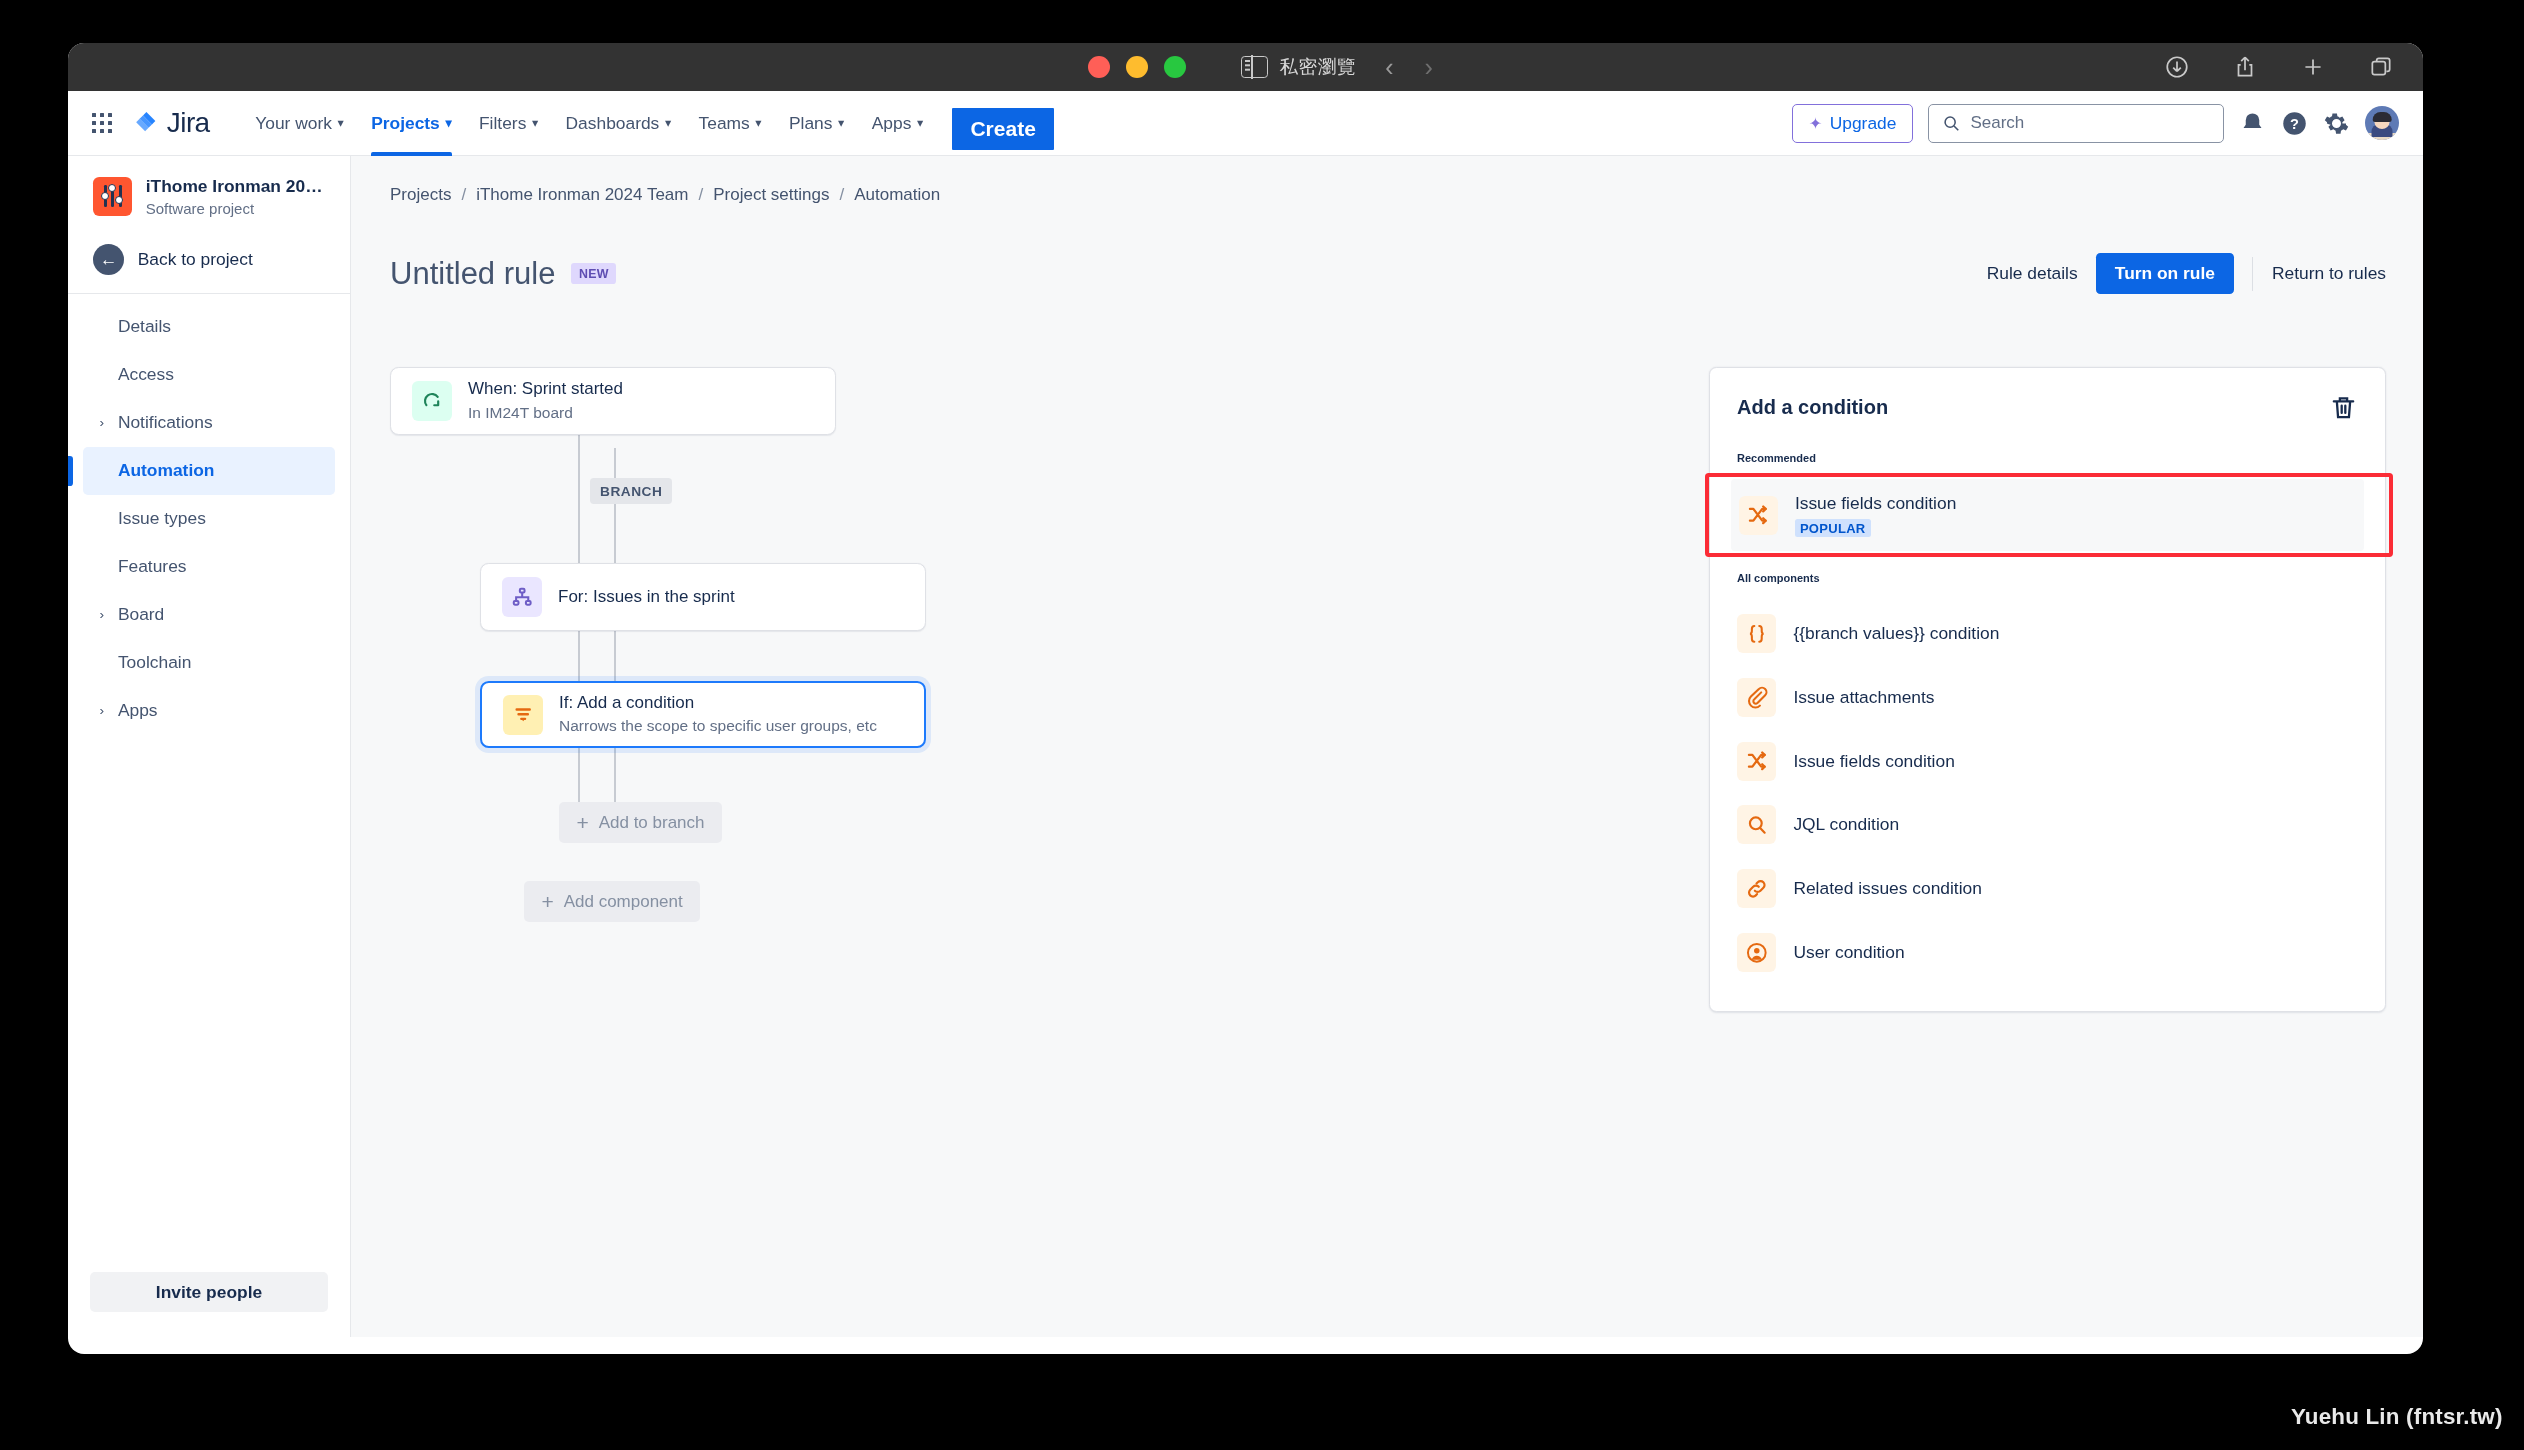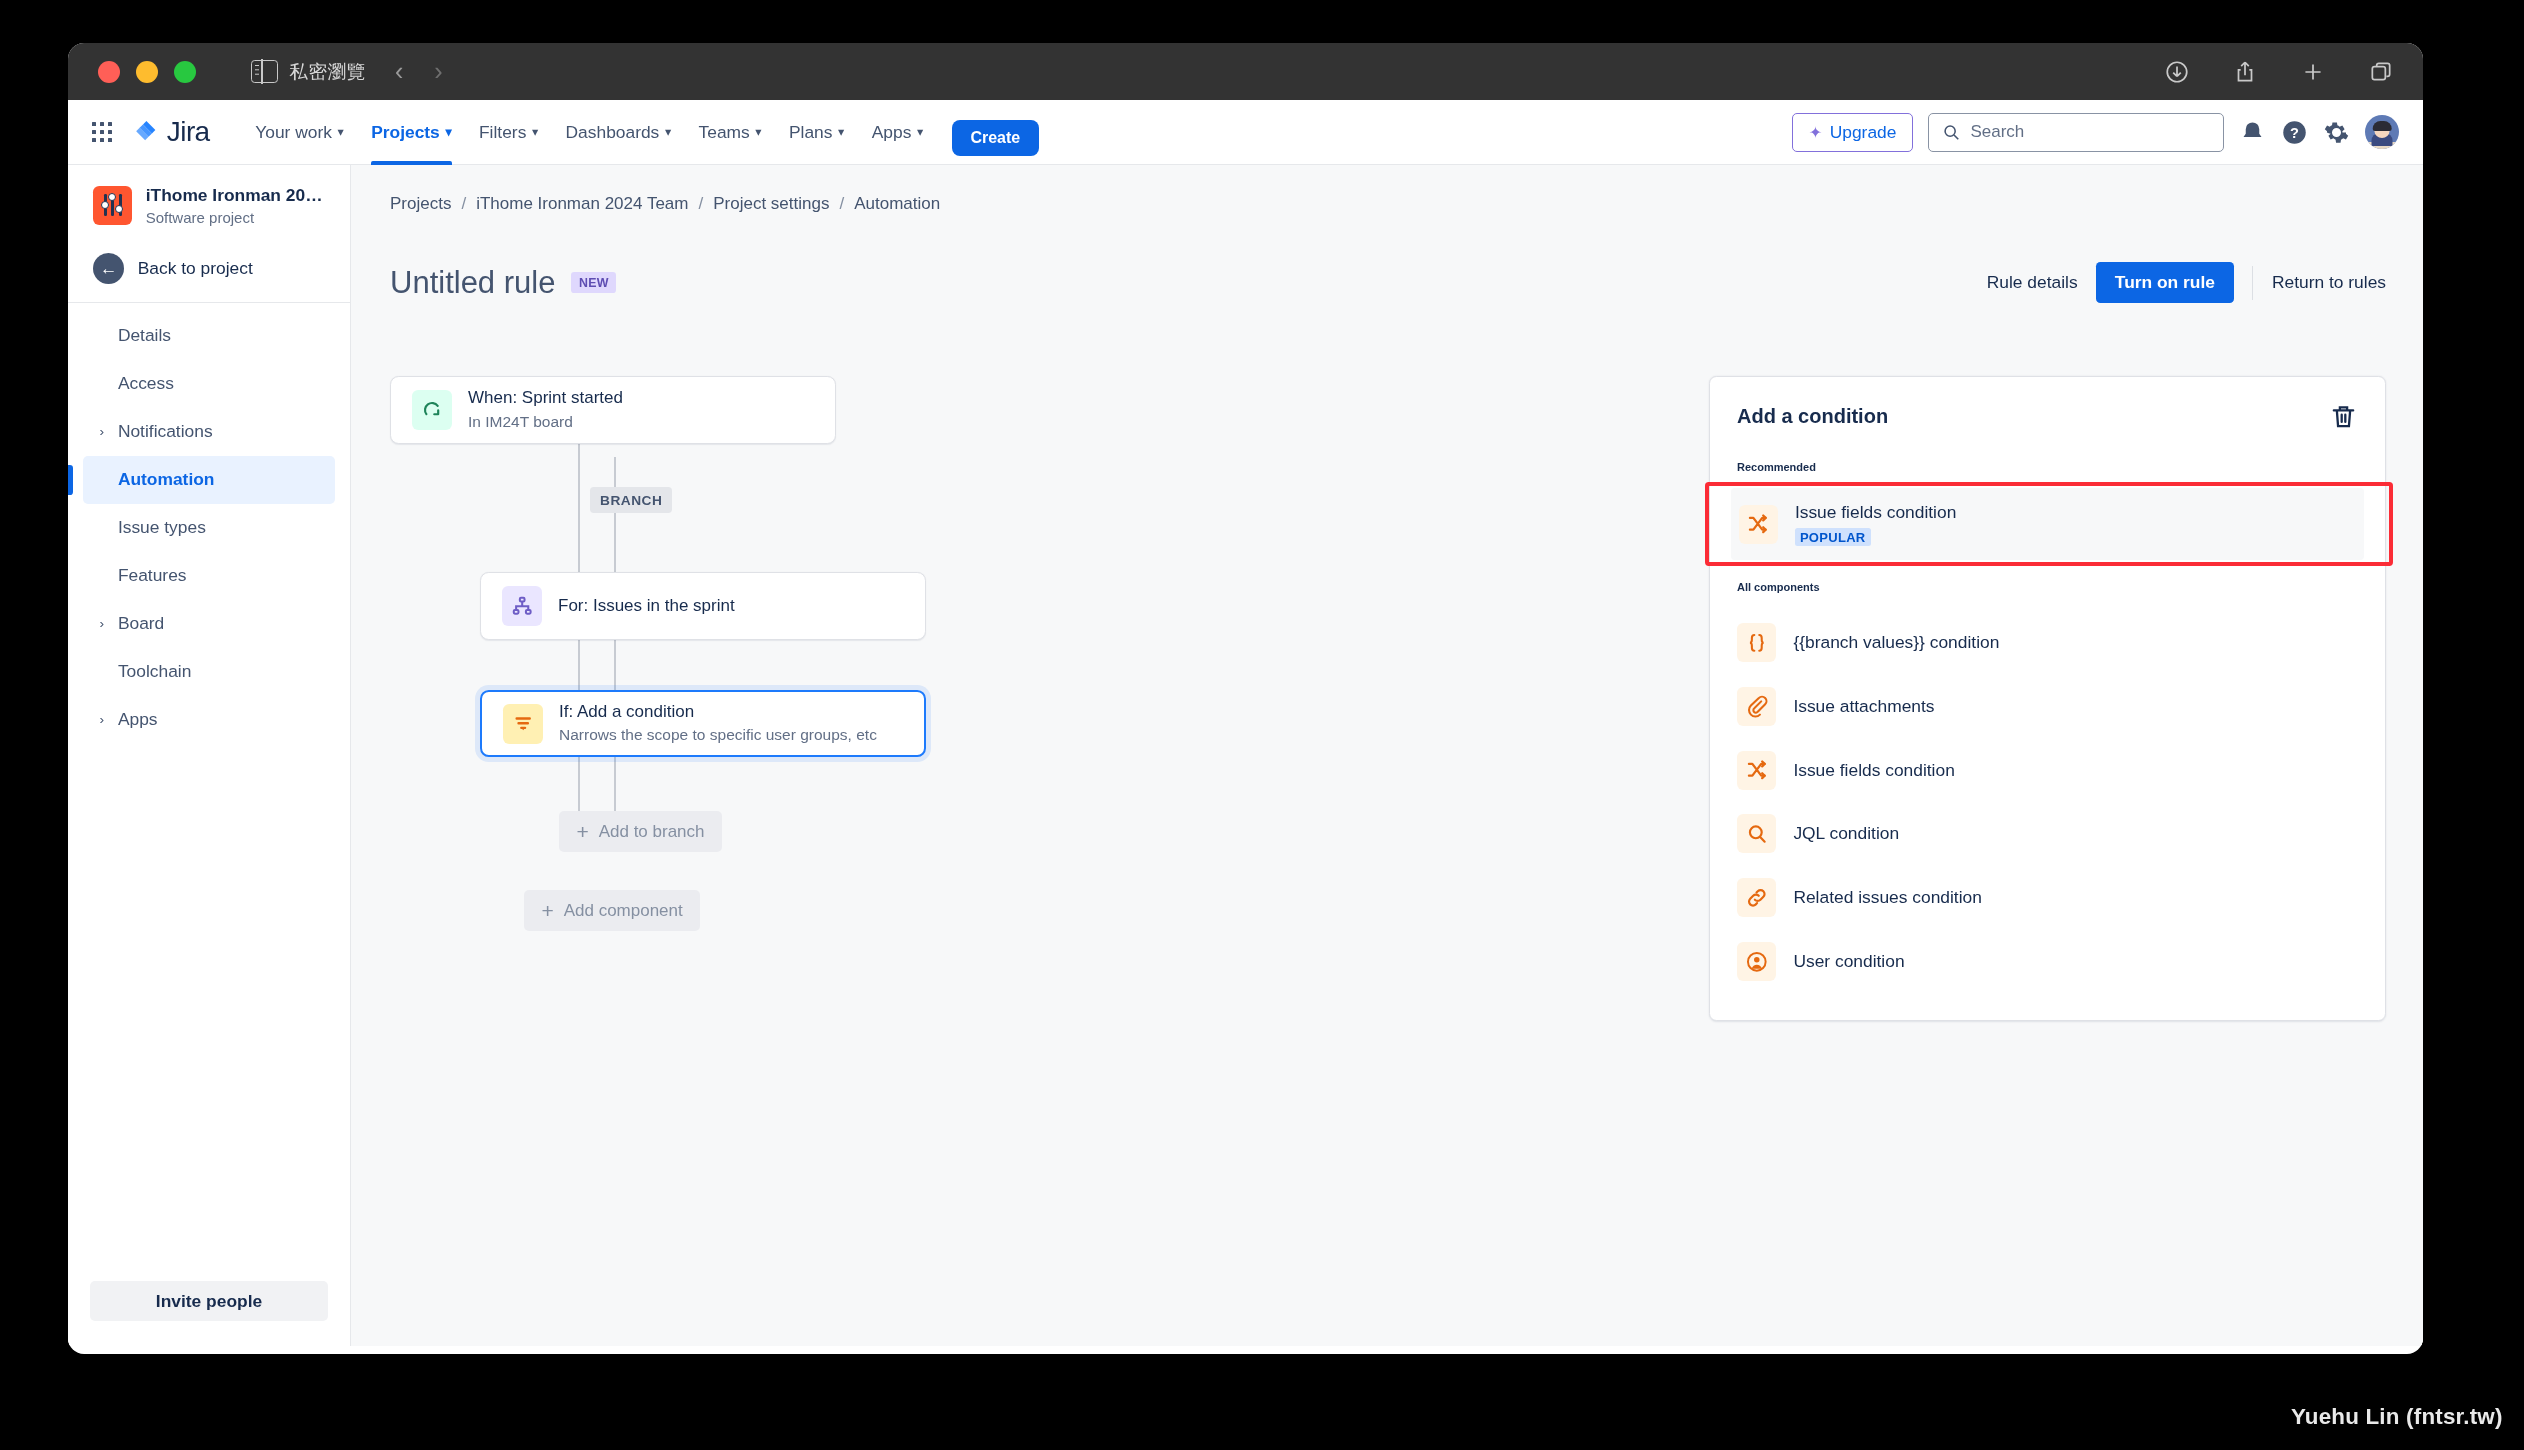--- a/index.html
+++ b/index.html
@@ -12,22 +12,22 @@
   .desktop { position: relative; width: 2525px; height: 1450px; background: #000; }
 
   
   .browser {
     position: absolute; left: 68px; top: 43px;
     width: 2355px; height: 1311px;
     background: #fff; border-radius: 16px; overflow: hidden;
     box-shadow: 0 6.2px 37px rgba(0,0,0,.55);
   }
   .chrome {
-    height: 57px; background: #333333; position: relative;
-    display: flex; align-items: center;
+    height: 48px; background: #333333; position: relative;
+    display: flex; align-items: center; justify-content: center;
   }
   .lights { display: flex; gap: 16px; margin-left: 30px; }
   .light { width: 22px; height: 22px; border-radius: 50%; }
   .l-red { background: #ff5f57; } .l-yel { background: #febc2e; } .l-grn { background: #28c840; }
   .sidebar-toggle { margin-left: 55px; width: 27px; height: 22.4px; border: 1.9px solid #c9c9c9; border-radius: 3.7px; position: relative; }
   .sidebar-toggle::after { content:""; position:absolute; left:9.3px; top:-1.9px; bottom:-1.9px; width:1.9px; background:#c9c9c9; }
   .sidebar-toggle i { position:absolute; left:3.1px; top:3.7px; width:4.3px; height:1.2px; background:#c9c9c9; box-shadow:0 4.3px 0 #c9c9c9, 0 8.7px 0 #c9c9c9; }
   .private-label { color:#d6d6d6; font-size:18.6px; margin-left:11.2px; letter-spacing:0.6px; }
   .navarrows { display:flex; gap:31px; margin-left:29px; color:#9a9a9a; font-size:25px; line-height:1; }
   .navarrows .fwd { color:#6f6f6f; }
@@ -47,22 +47,22 @@
   .jira-word { font-size:28px; color:#172b4d; letter-spacing:-0.6px; font-weight:400; }
   .nav-items { display:flex; align-items:center; gap:0; }
   .nav-item {
     display:flex; align-items:center; gap:5.6px; padding:0 13.7px; height:65px;
     font-size:17.4px; color:#44546f; position:relative; white-space:nowrap;
   }
   .nav-item.active { color:#0c66e4; font-weight:600; }
   .nav-item.active::after { content:""; position:absolute; left:13.7px; right:13.7px; bottom:0; height:3.7px; background:#0c66e4; border-radius:1.9px 1.9px 0 0; }
   .caret { font-size:12.4px; line-height:1; }
   .create-btn {
-    background:#0c66e4; color:#fff; font-size:16px; font-weight:600;
-    padding:9.3px 18.6px; border-radius:8px; margin-left:15px; border:none; white-space:nowrap;margin-top:12px;
+    background:#0c66e4; color:#fff; font-size:21px; font-weight:600;
+    padding:9.3px 18.6px; border-radius:1px; margin-left:15px; border:none; white-space:nowrap;margin-top:12px;
   }
   .jnav-right { position:absolute; right:23.6px; display:flex; align-items:center; gap:15px; }
   .upgrade-btn {
     display:flex; align-items:center; gap:7.5px; border:1.2px solid #8270db;
     border-radius:5px; padding:8px 16px; color:#0c66e4; font-size:17.4px; background:#fff;
   }
   .spark { color:#8270db; font-size:16px; }
   .search-box {
     width:296px; height:39px; border:1.2px solid #8993a4; border-radius:5px;
     display:flex; align-items:center; padding:0 12.4px; gap:10px;

